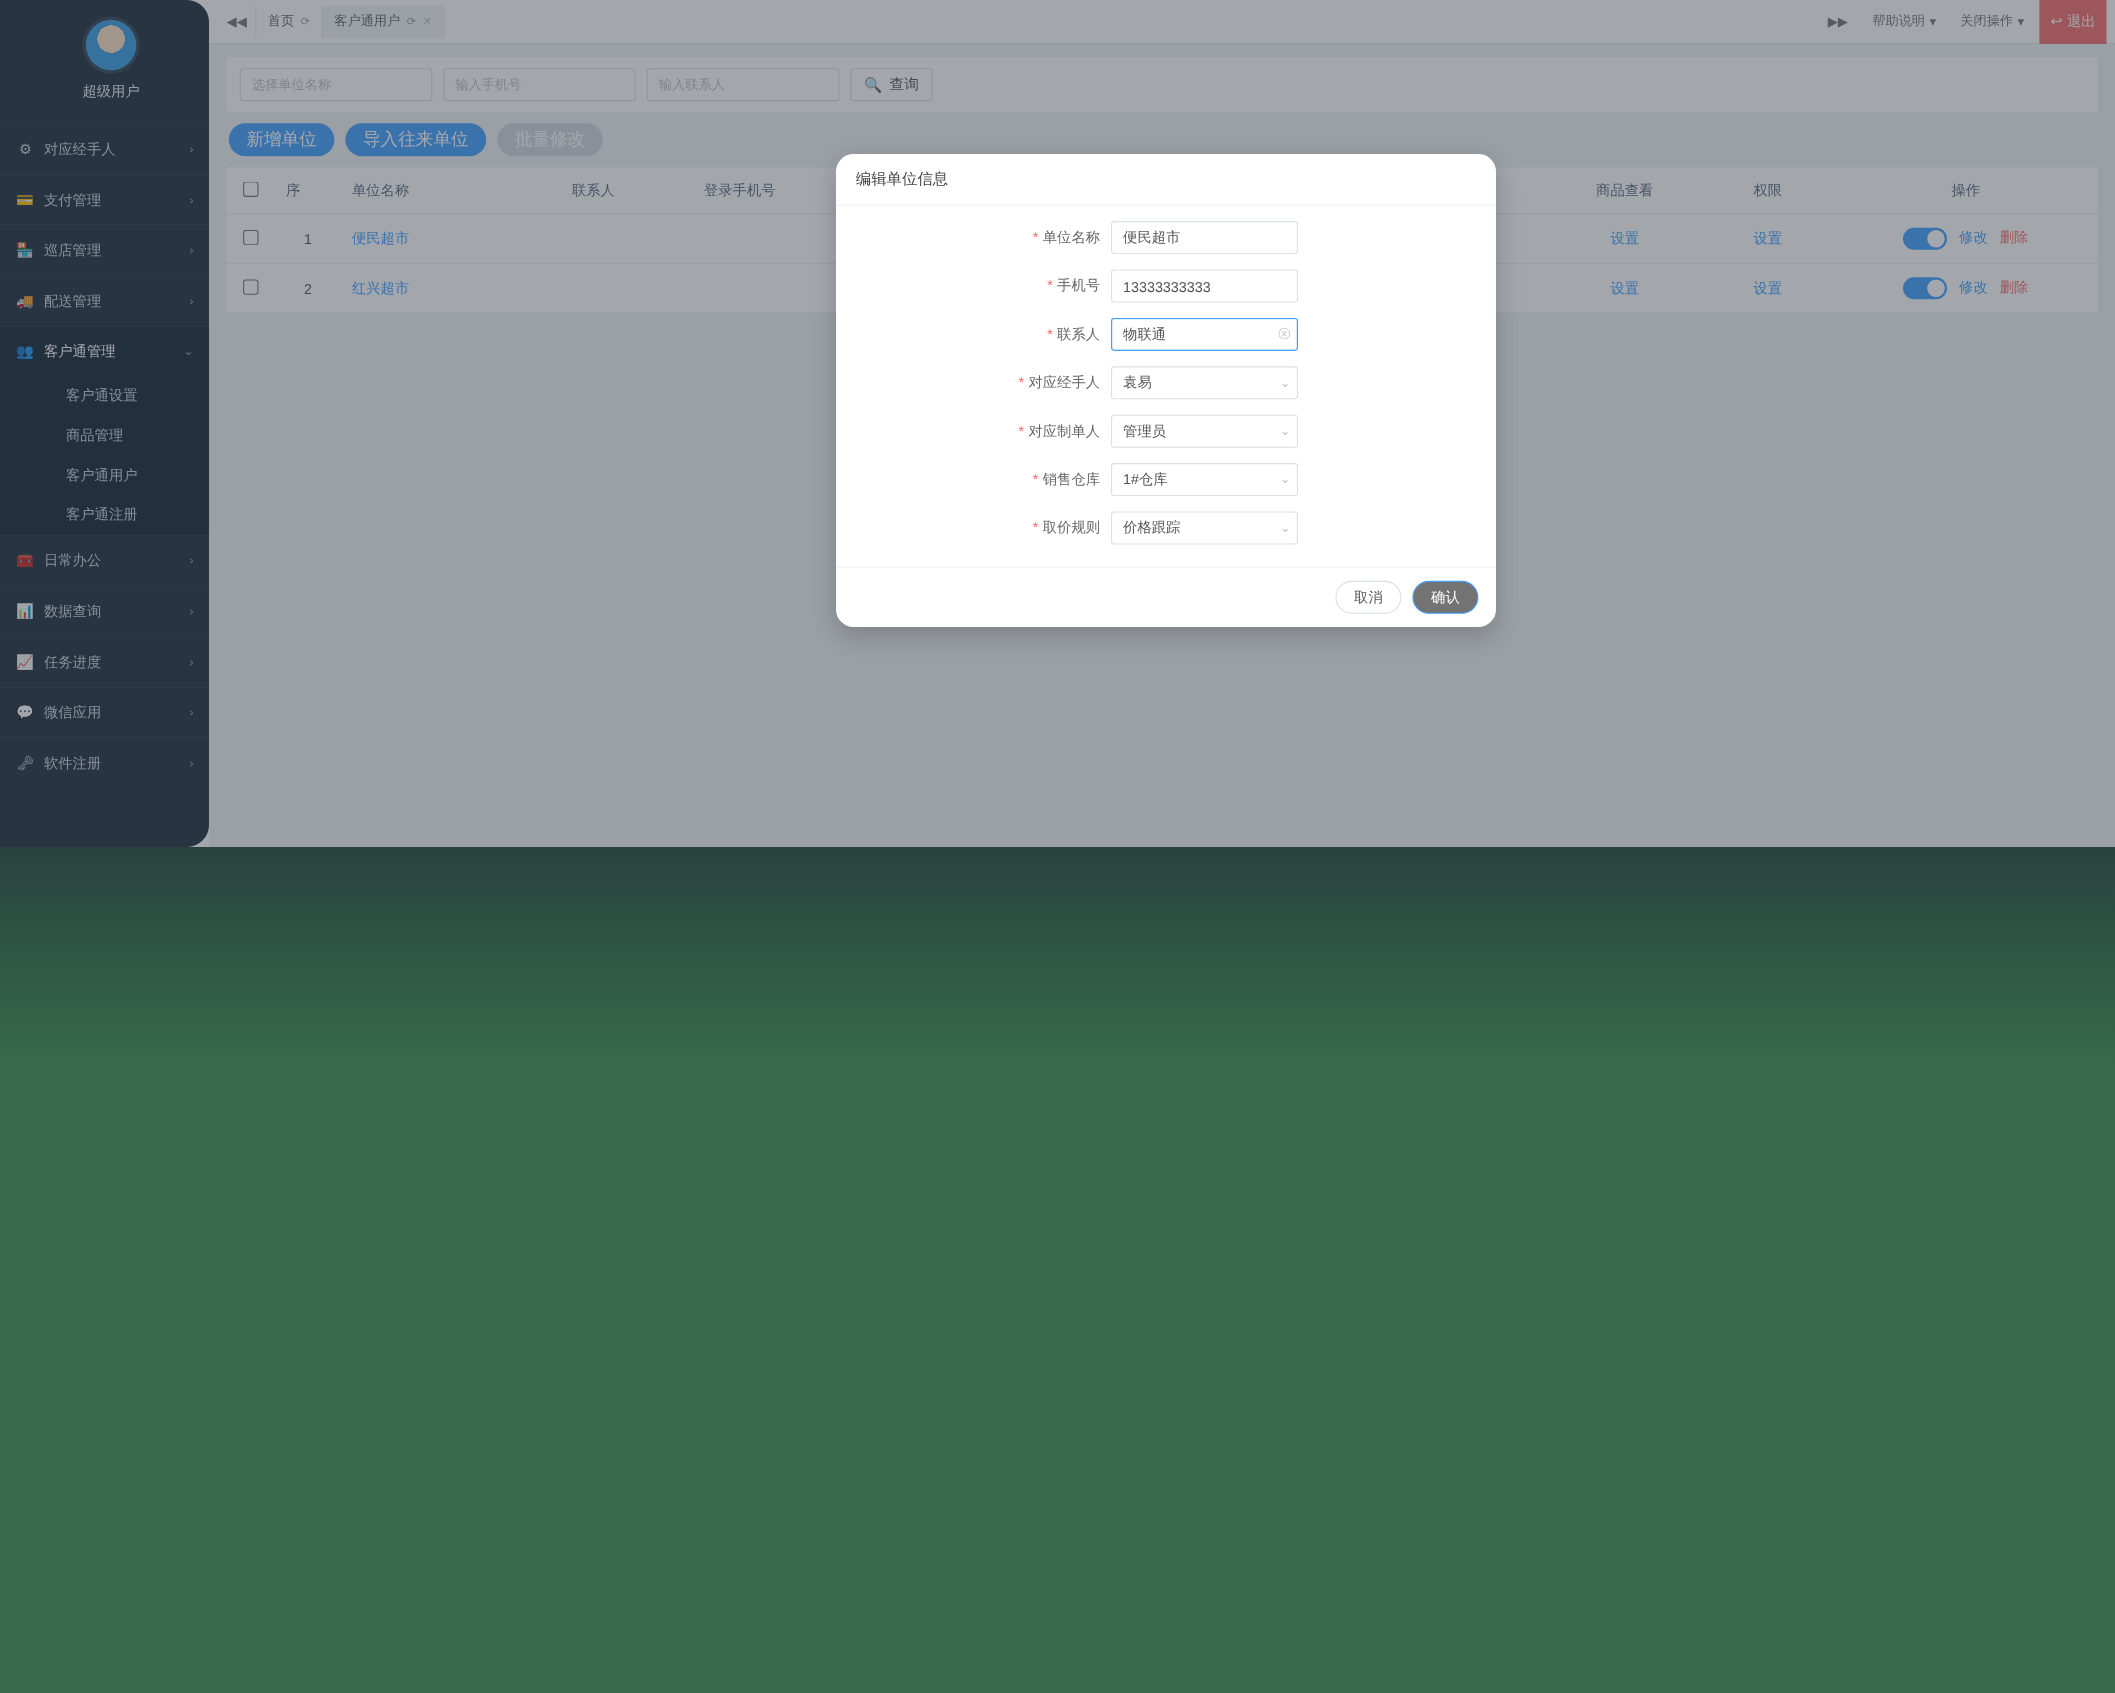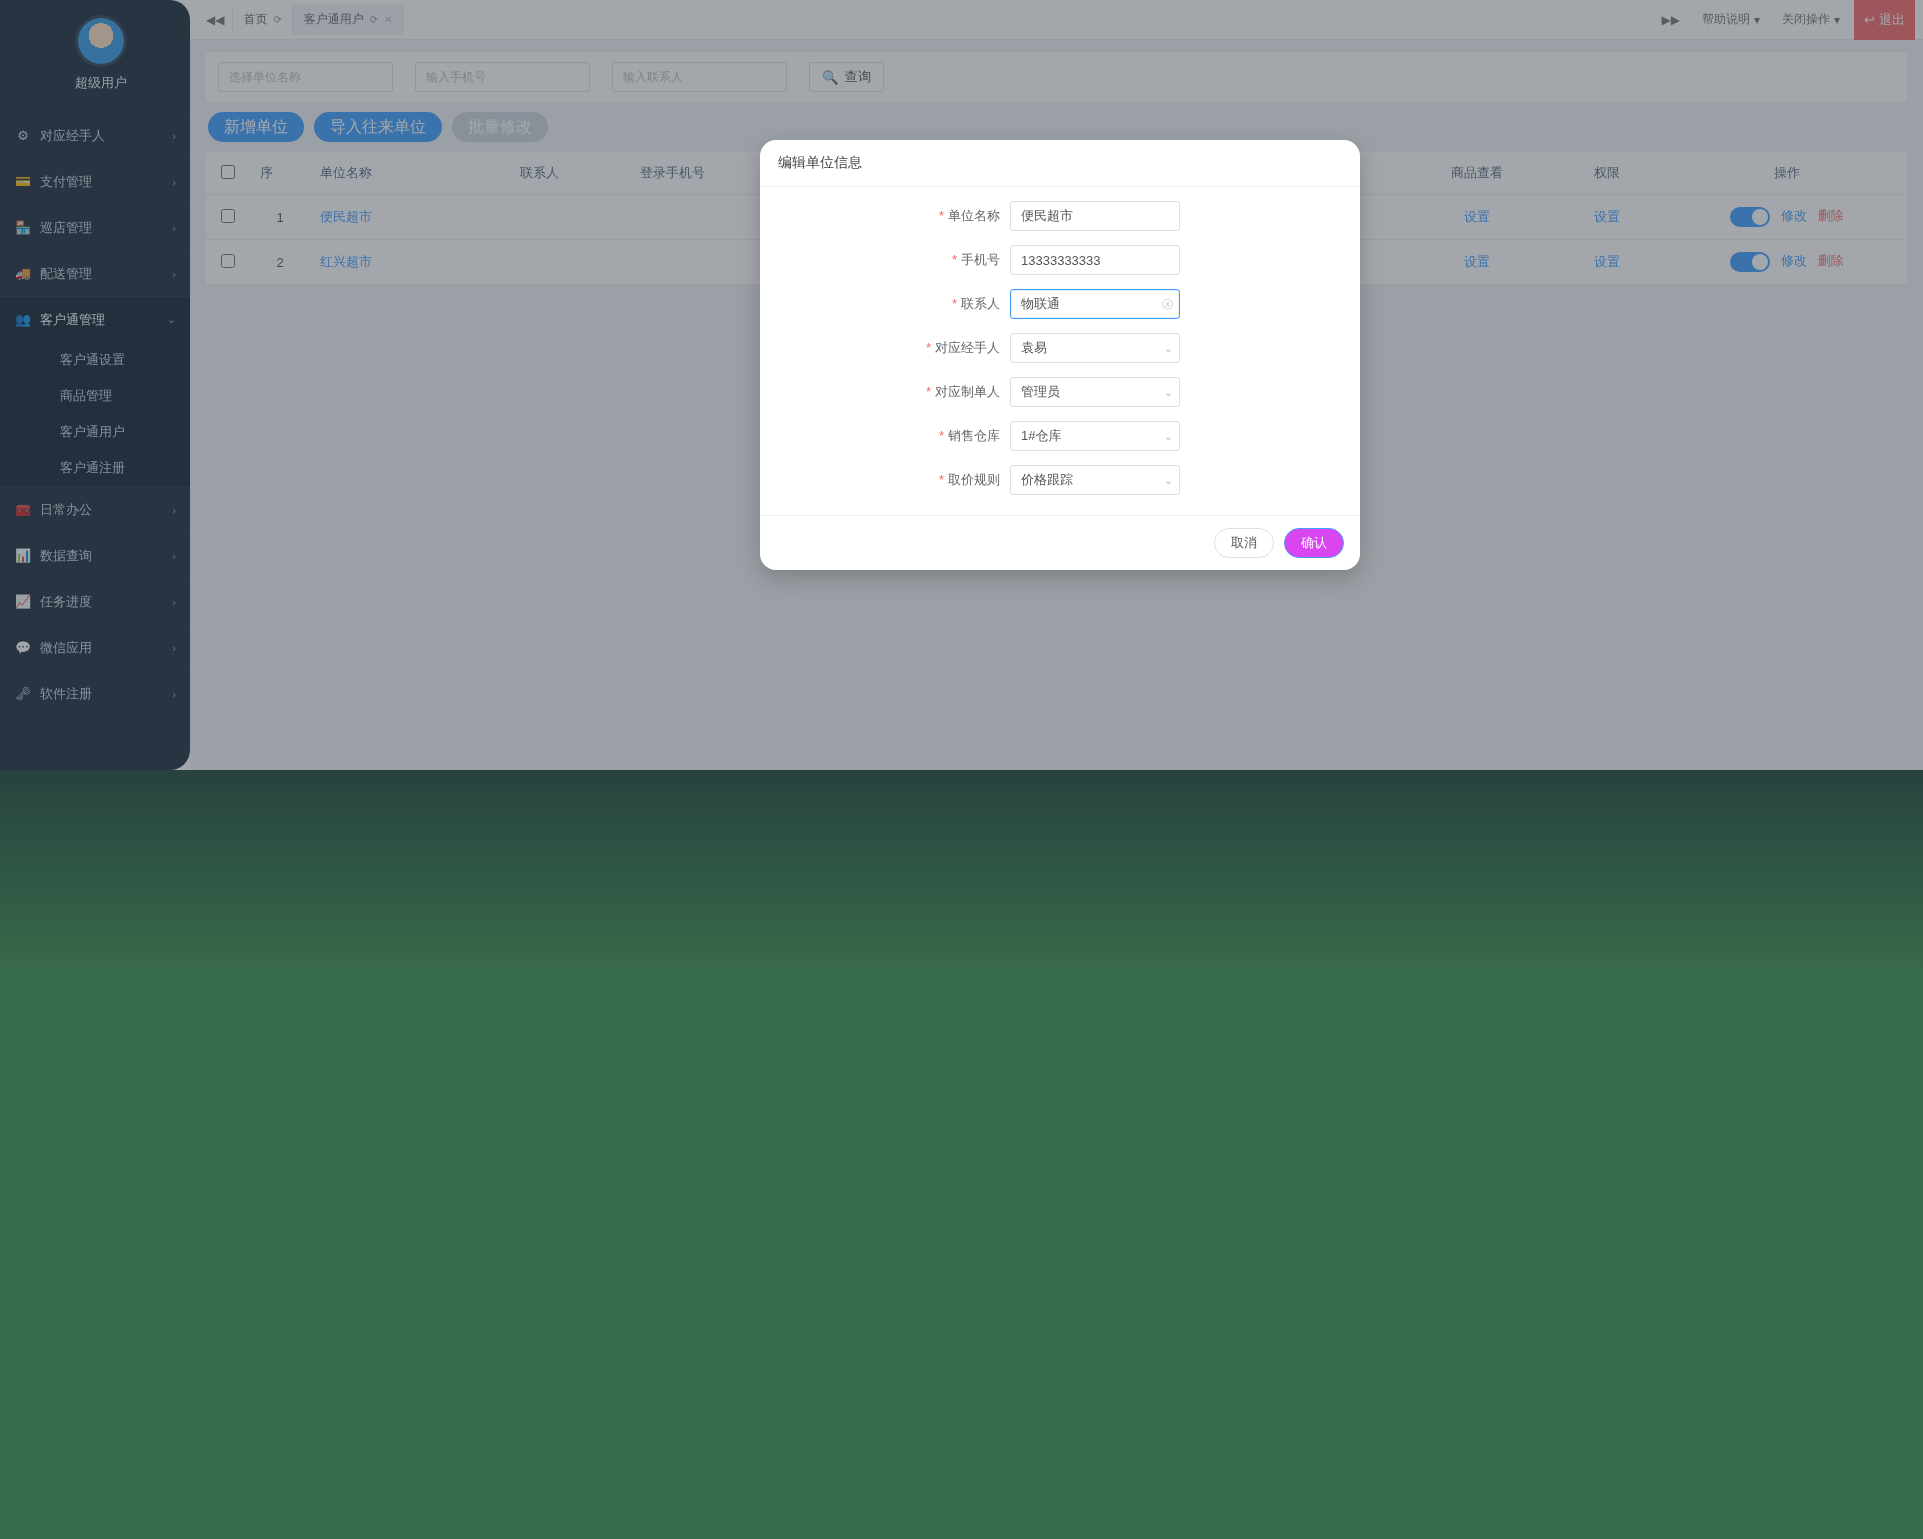--- a/index.html
+++ b/index.html
@@ -124,21 +124,21 @@
     .content {
       position: absolute;
       left: 190px; top: 40px; right: 0; bottom: 0;
       background: #f0f2f5;
       padding: 12px 16px;
     }
     .filter-row {
       background: #fff;
       padding: 10px 12px;
       border-radius: 3px;
-      display: flex; align-items: center; gap: 22px;
+      display: flex; align-items: center; gap: 10px;
       margin-bottom: 10px;
     }
     .f-input {
       height: 30px;
       border: 1px solid #dcdfe3;
       border-radius: 3px;
       padding: 0 10px;
       font-size: 12px;
       color: #333;
       width: 175px;
@@ -263,21 +263,21 @@
       border-top: 1px solid #f0f0f0;
       padding: 12px 16px;
       display: flex; justify-content: flex-end; gap: 10px;
     }
     .btn {
       height: 30px; padding: 0 16px; border-radius: 15px;
       border: 1px solid #dcdfe3; background: #fff; color: #555;
       cursor: pointer; font-size: 13px;
     }
     .btn-primary {
-      background: #d946ef; border-color: #409eff; color: #fff; font-family: Liberation Serif, serif;
+      background: #737373; border-color: #409eff; color: #fff; font-family: Liberation Serif, serif;
     }
 
     
     .reflection {
       position: absolute;
       left: 0; top: 770px;
       width: 1923px; height: 769px;
       background: #376a4a;
     }
     .reflection::before {

